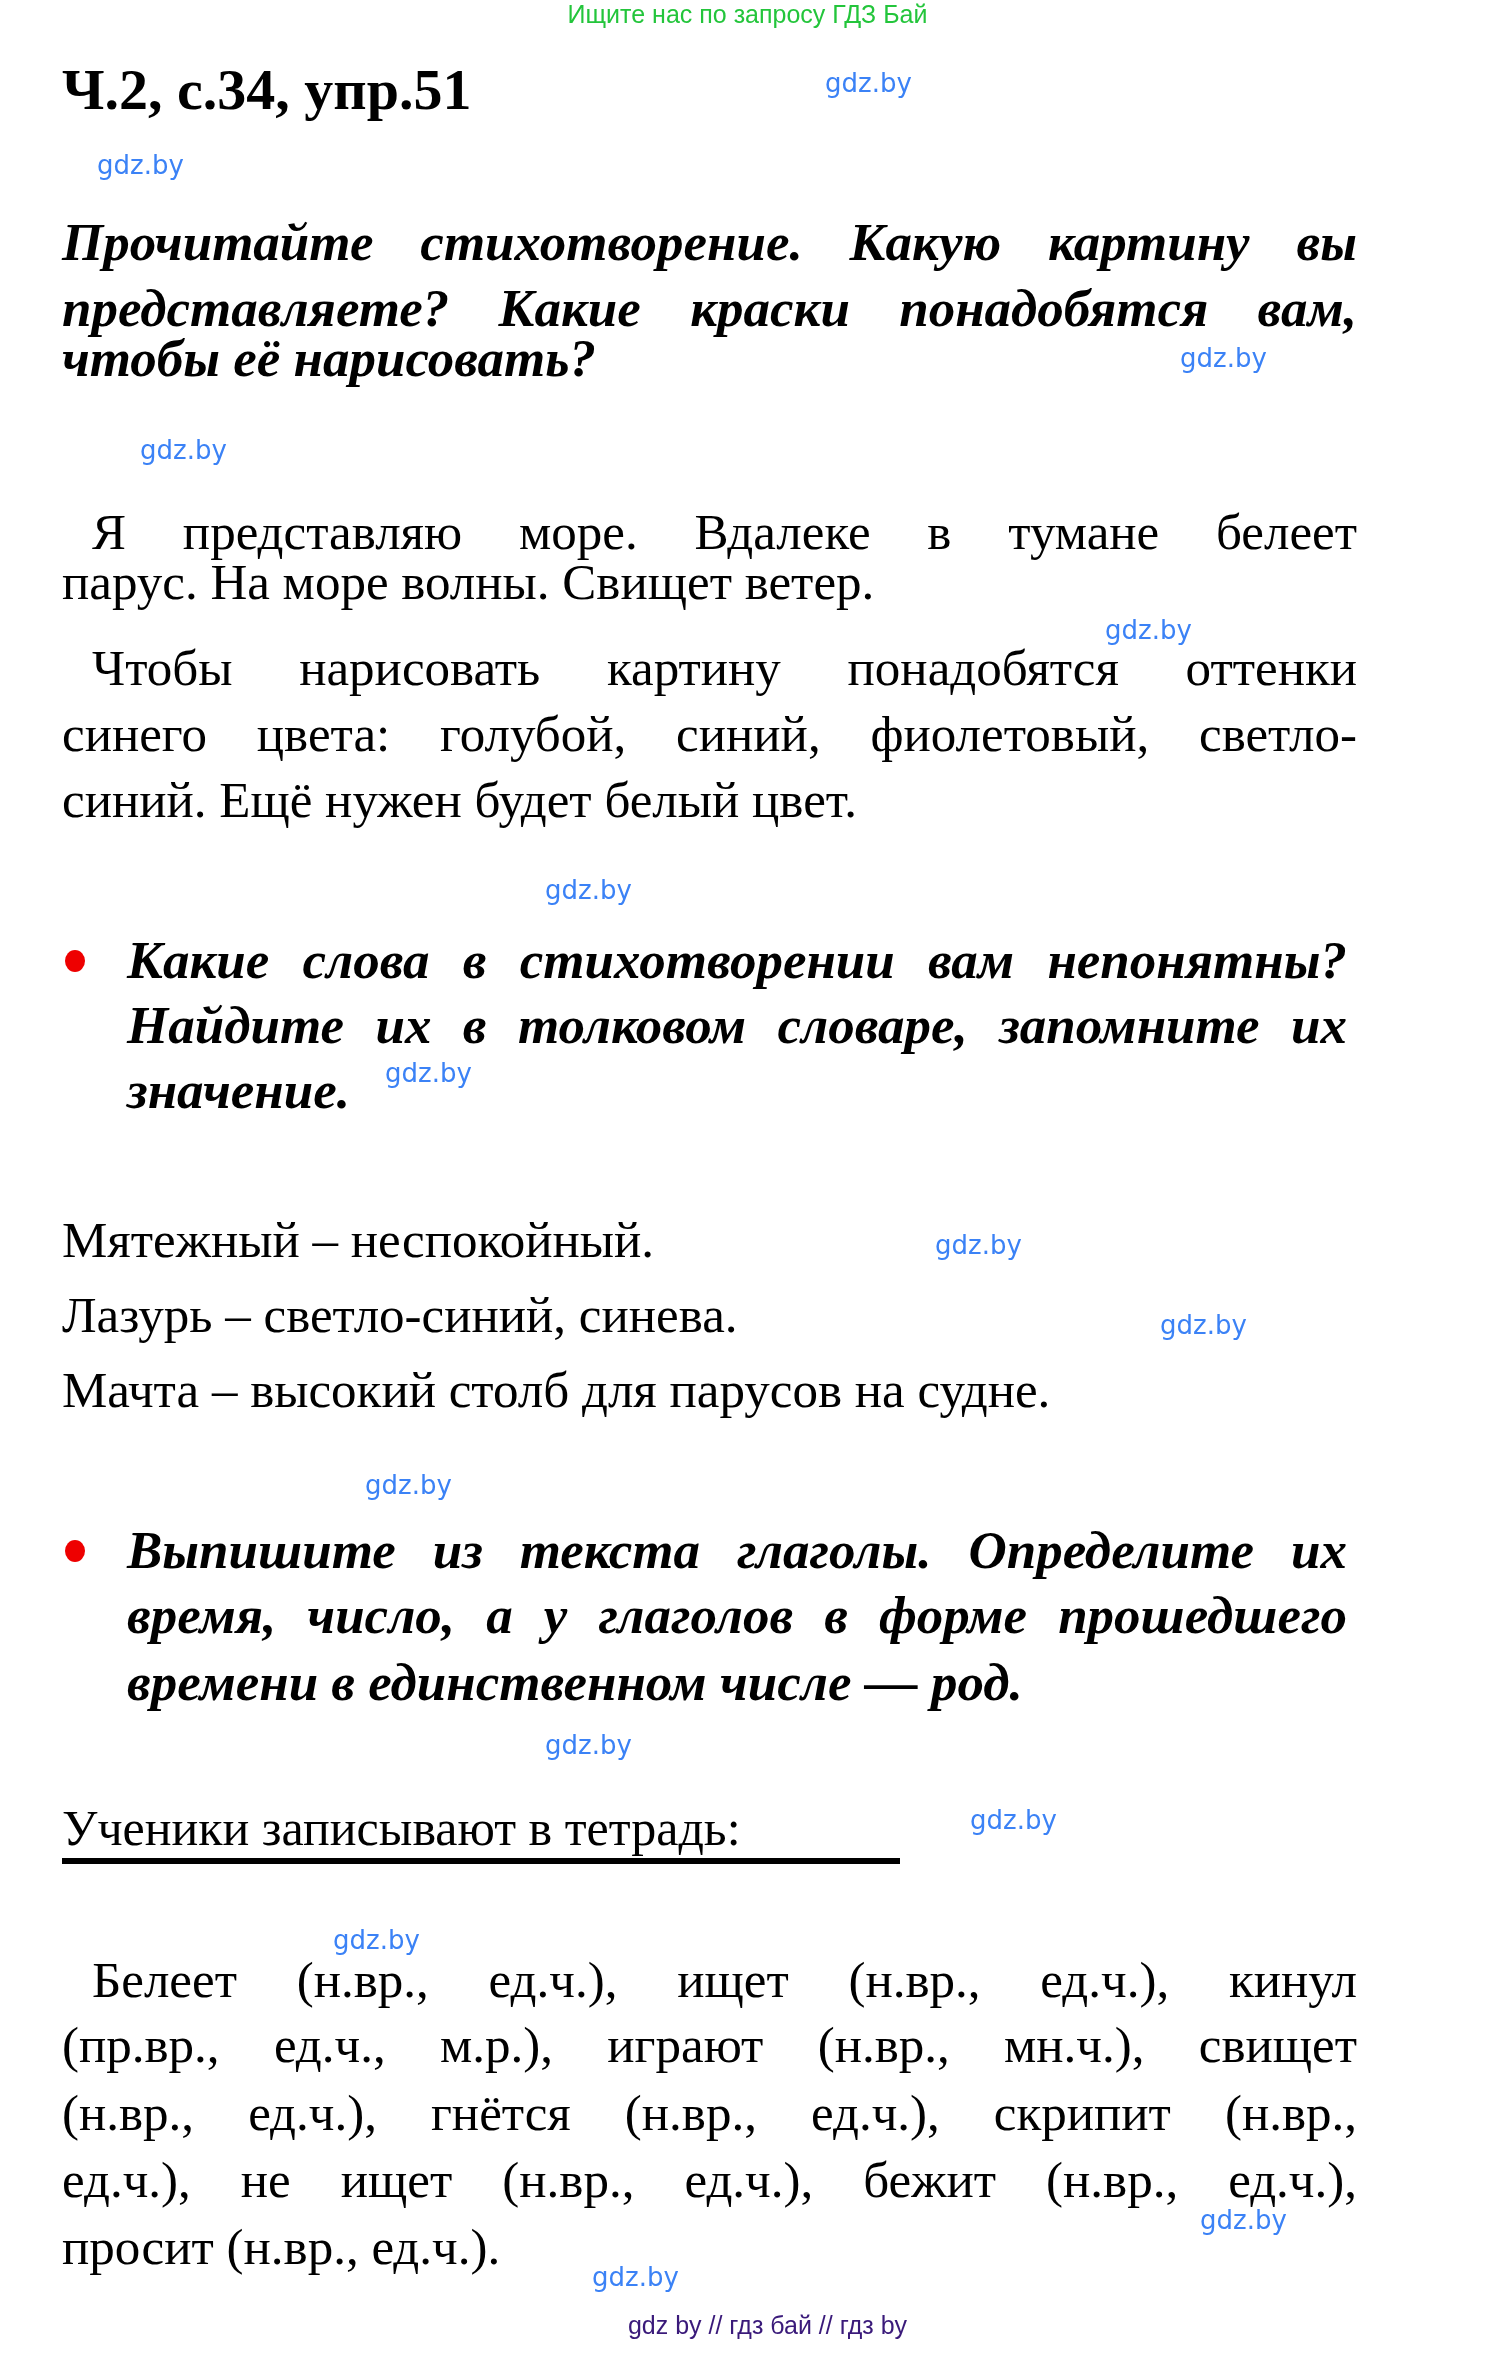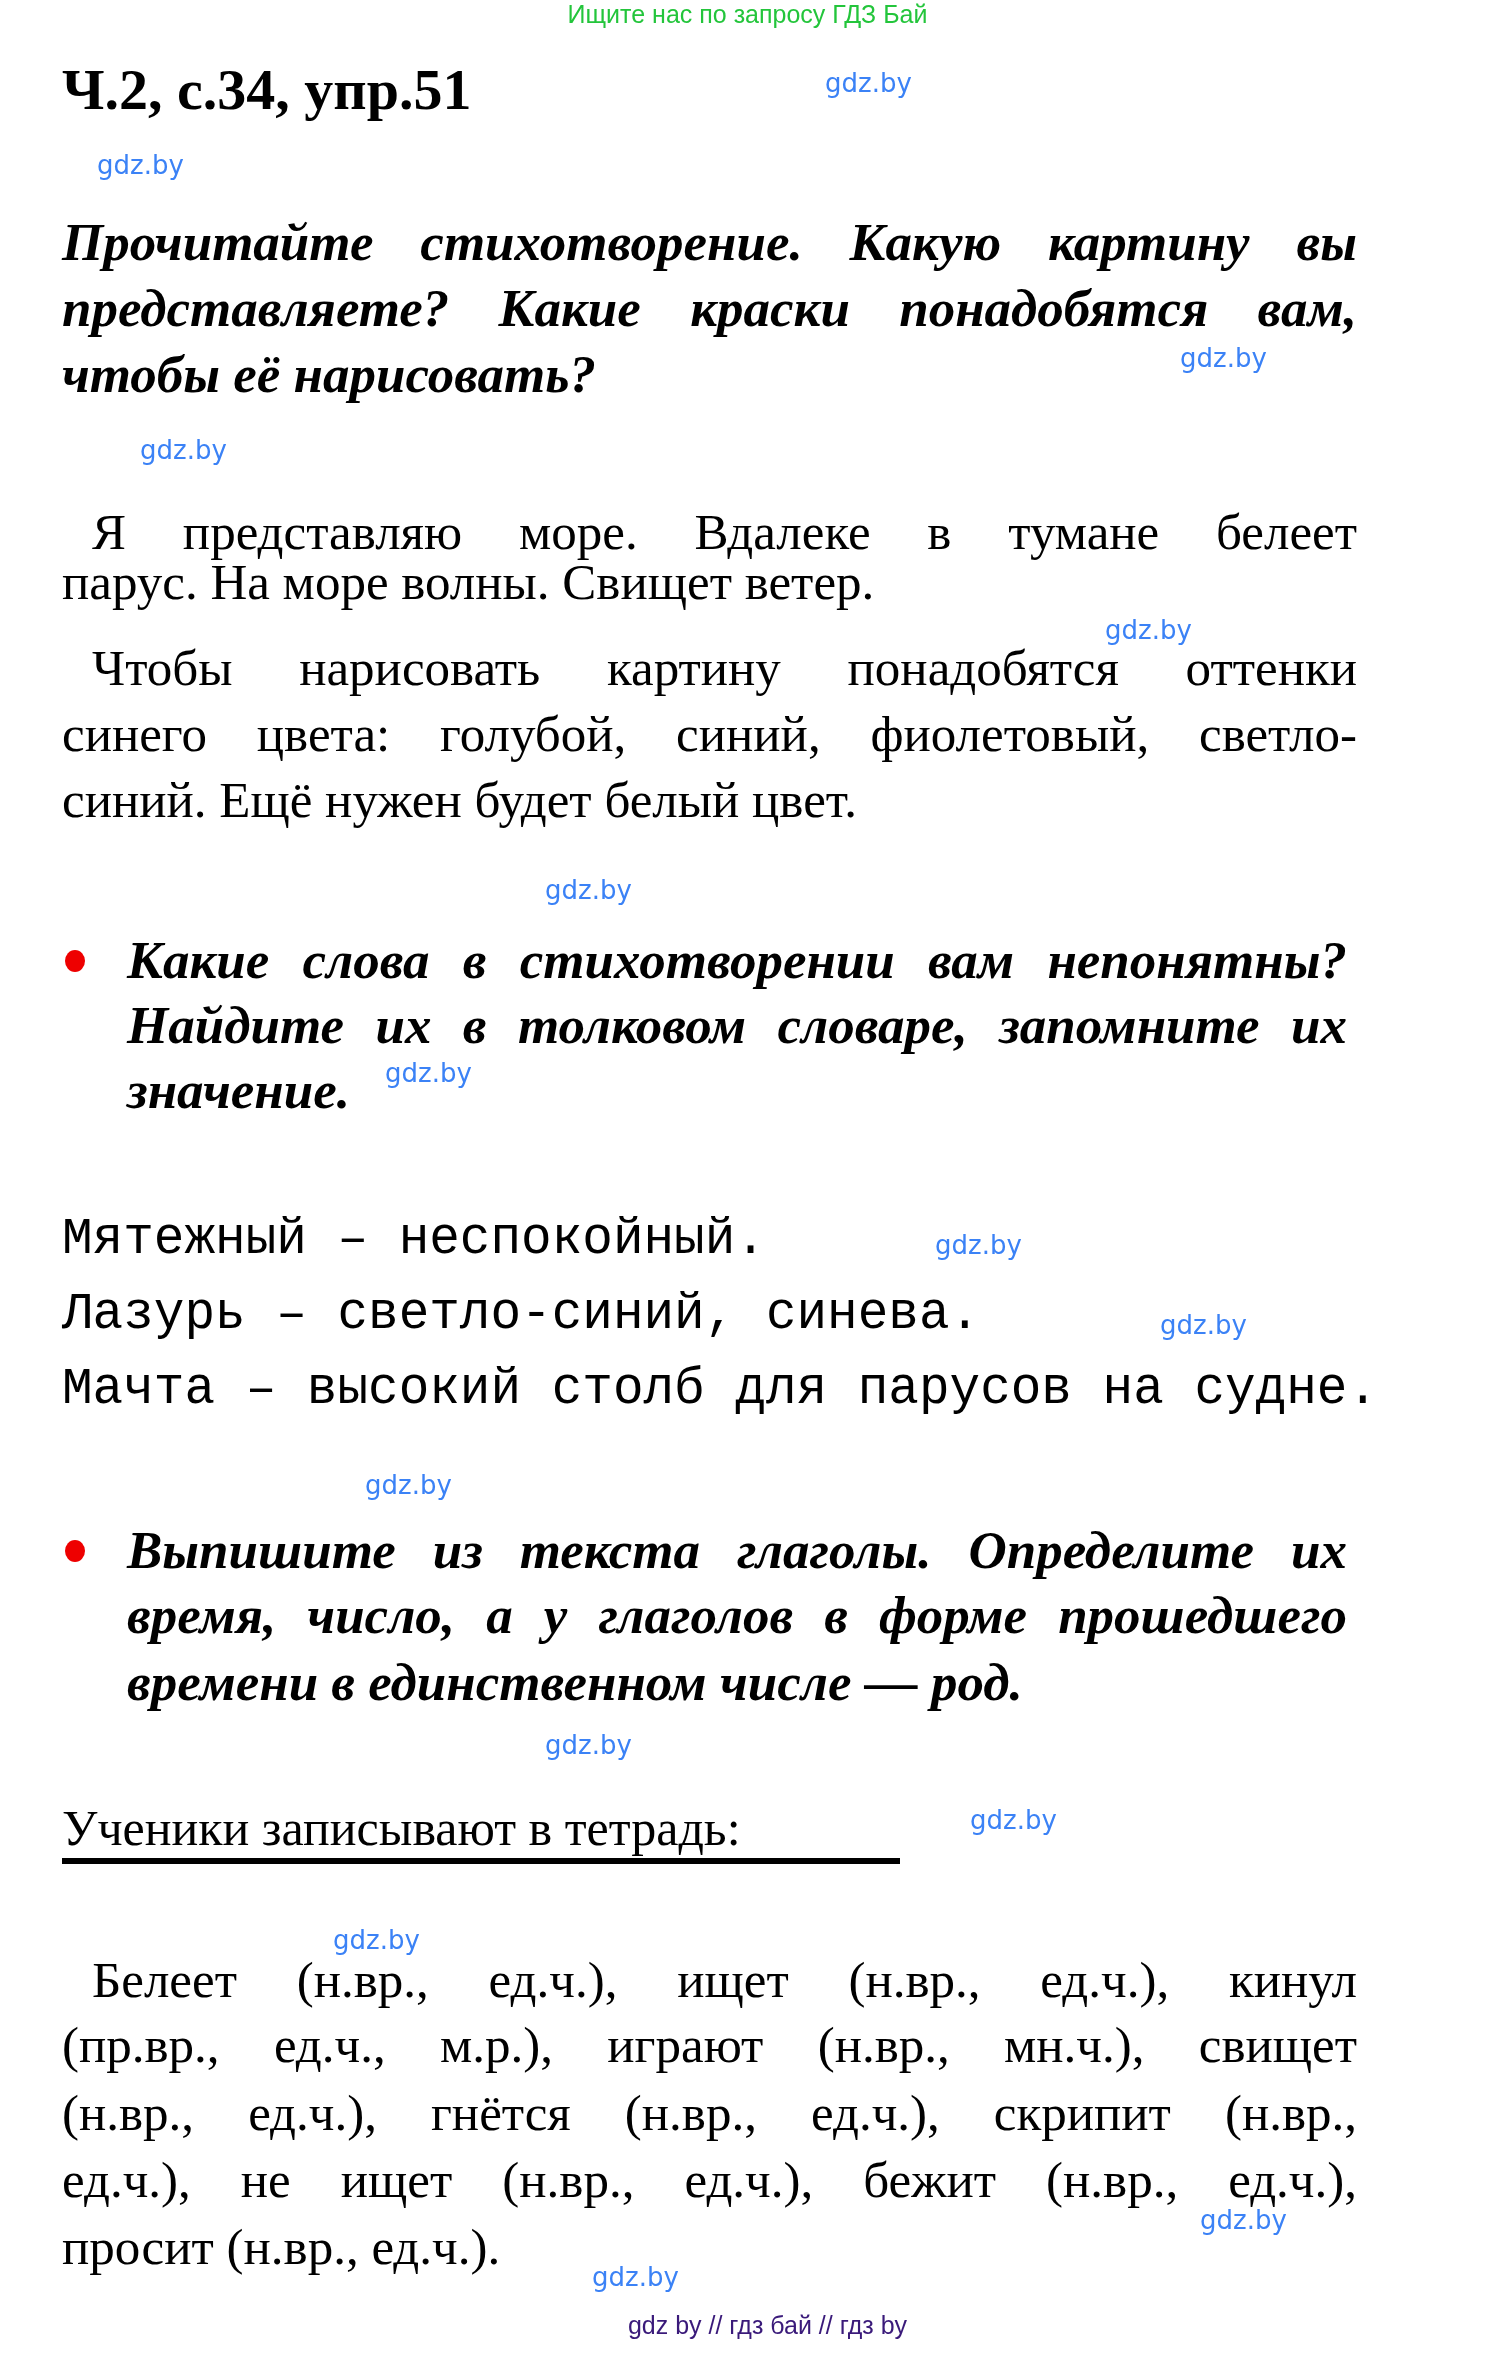--- a/index.html
+++ b/index.html
@@ -10,32 +10,32 @@
   .title { left:62px; top:58px; font-family:"Liberation Serif", serif; font-weight:bold; font-size:58px; line-height:64px; }
   .wm { font-family:"DejaVu Sans", sans-serif; font-size:26px; line-height:30px; color:#3b82f6; }
   .line { left:62px; width:1295px; font-family:"Liberation Serif", serif; font-size:51px; line-height:60px; text-align:justify; text-align-last:justify; }
   .line.last { text-align-last:left; }
   .line.indent { text-indent:30px; }
   .q { font-weight:bold; font-style:italic; font-size:53px; }
   .bline { left:127px; width:1220px; }
   .bullet { width:20px; height:22px; border-radius:50%; background:#ee0000; left:65px; }
   .heading { left:62px; font-family:"Liberation Serif", serif; font-weight:normal; font-size:50px; line-height:56px; }
   .underline { left:62px; top:1858px; width:838px; height:6px; background:#000; }
-  .def { left:62px; font-family:Liberation Mono, monospace; font-size:51px; line-height:60px; }
+  .def { left:62px; font-family:Liberation Serif, serif; font-size:51px; line-height:60px; }
 </style>
 </head>
 <body>
 
 <div class="abs top-banner">Ищите нас по запросу ГДЗ Бай</div>
 
 <div class="abs title">Ч.2, с.34, упр.51</div>
 
 <div class="abs line q" style="top:212px;">Прочитайте стихотворение. Какую картину вы</div>
 <div class="abs line q" style="top:278px;">представляете? Какие краски понадобятся вам,</div>
-<div class="abs line q last" style="top:344px;">чтобы её нарисовать?</div>
+<div class="abs line q last" style="top:328px;">чтобы её нарисовать?</div>
 
 <div class="abs line indent" style="top:502px;">Я представляю море. Вдалеке в тумане белеет</div>
 <div class="abs line last" style="top:552px;">парус. На море волны. Свищет ветер.</div>
 <div class="abs line indent" style="top:638px;">Чтобы нарисовать картину понадобятся оттенки</div>
 <div class="abs line" style="top:704px;">синего цвета: голубой, синий, фиолетовый, светло-</div>
 <div class="abs line last" style="top:770px;">синий. Ещё нужен будет белый цвет.</div>
 
 <div class="abs bullet" style="top:950px;"></div>
 <div class="abs line q bline" style="top:930px;">Какие слова в стихотворении вам непонятны?</div>
 <div class="abs line q bline" style="top:995px;">Найдите их в толковом словаре, запомните их</div>

